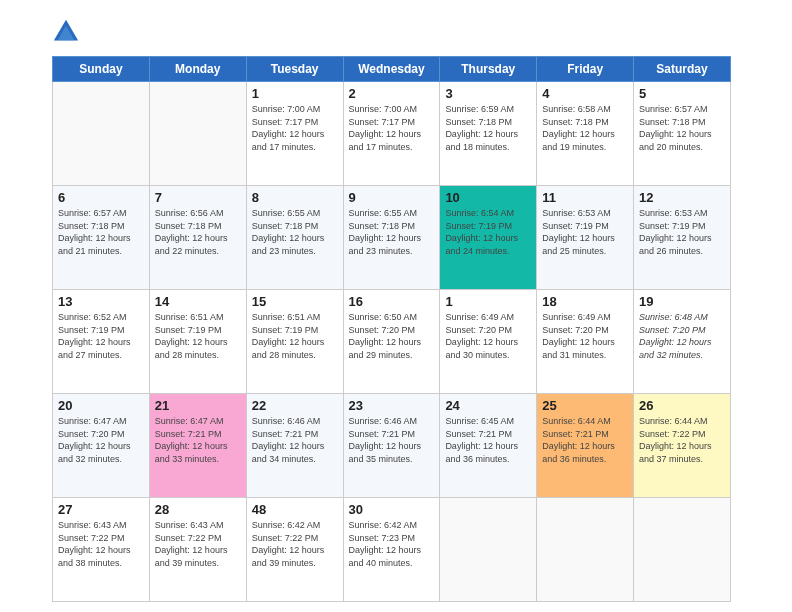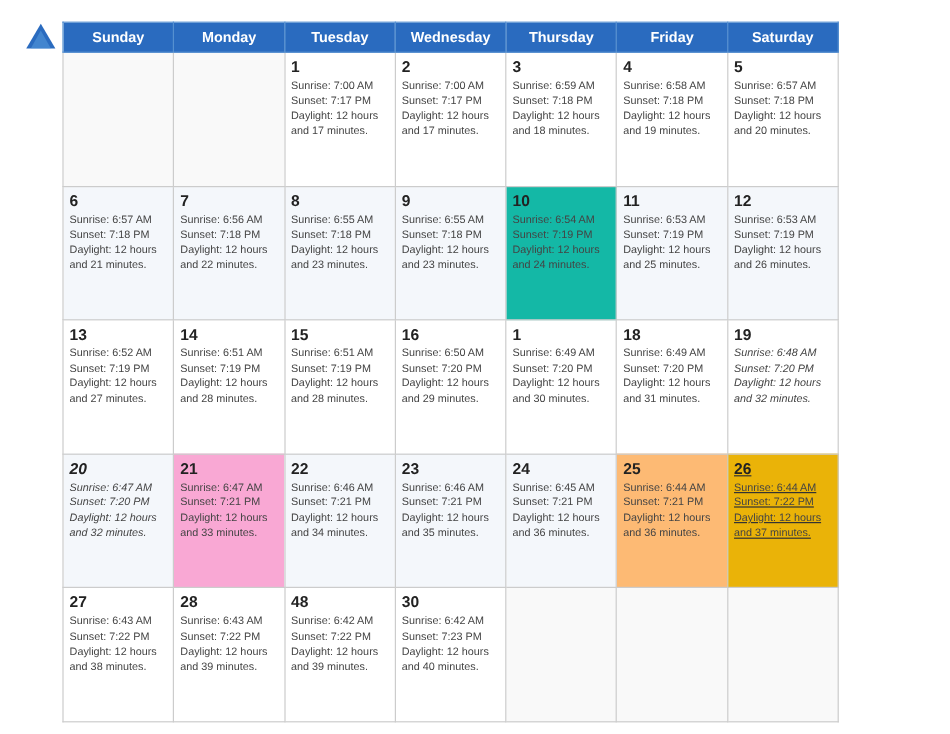--- a/index.html
+++ b/index.html
@@ -8,21 +8,22 @@
       background: #fff;
       width: 792px;
       height: 612px;
       overflow: hidden;
     }
     .page {
       width: 719px;
       height: 612px;
       padding: 18px 20px 10px 20px;
       display: flex;
-      flex-direction: row;
+      flex-direction: column;
+      margin-left: 32px;
     }
     .header {
       display: flex;
       justify-content: space-between;
       align-items: flex-start;
       margin-bottom: 10px;
     }
     .logo {
       display: flex;
       align-items: center;
@@ -253,21 +254,21 @@
 Daylight: 12 hours and 31 minutes.</div>
           </td>
           <td>
             <div class="day-number">19</div>
             <div class="day-info" style="white-space: pre-line; font-style: italic;">Sunrise: 6:48 AM
 Sunset: 7:20 PM
 Daylight: 12 hours and 32 minutes.</div>
           </td>
         </tr>
         <tr>
-          <td style="background: rgb(244, 247, 251); font-style: italic;">
+          <td style="background: rgb(244, 247, 251);">
             <div class="day-number">20</div>
             <div class="day-info" style="white-space: pre-line;">Sunrise: 6:47 AM
 Sunset: 7:20 PM
 Daylight: 12 hours and 32 minutes.</div>
           </td>
           <td style="background: #f9a8d4;">
             <div class="day-number">21</div>
             <div class="day-info" style="white-space: pre-line;">Sunrise: 6:47 AM
 Sunset: 7:21 PM
 Daylight: 12 hours and 33 minutes.</div>
@@ -289,21 +290,21 @@
             <div class="day-info" style="white-space: pre-line;">Sunrise: 6:45 AM
 Sunset: 7:21 PM
 Daylight: 12 hours and 36 minutes.</div>
           </td>
           <td style="background: #fdba74;">
             <div class="day-number">25</div>
             <div class="day-info" style="white-space: pre-line;">Sunrise: 6:44 AM
 Sunset: 7:21 PM
 Daylight: 12 hours and 36 minutes.</div>
           </td>
-          <td style="background: #eab308; text-decoration: underline;">
+          <td style="background: #fef9c3;">
             <div class="day-number">26</div>
             <div class="day-info" style="white-space: pre-line;">Sunrise: 6:44 AM
 Sunset: 7:22 PM
 Daylight: 12 hours and 37 minutes.</div>
           </td>
         </tr>
         <tr>
           <td>
             <div class="day-number">27</div>
             <div class="day-info" style="white-space: pre-line;">Sunrise: 6:43 AM

